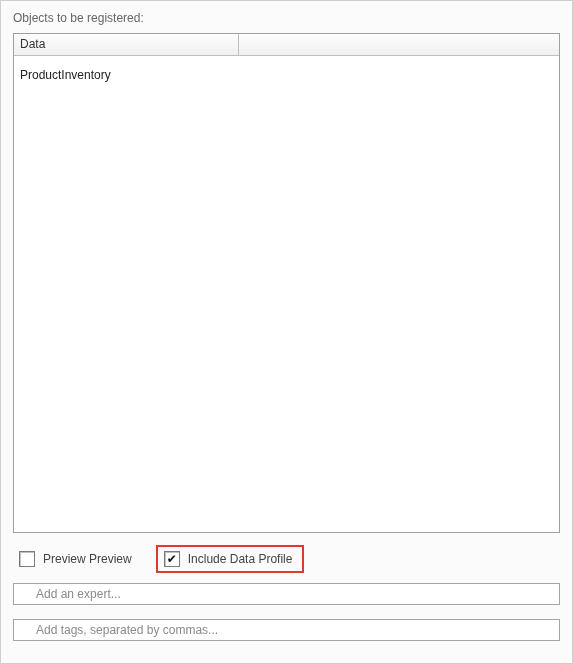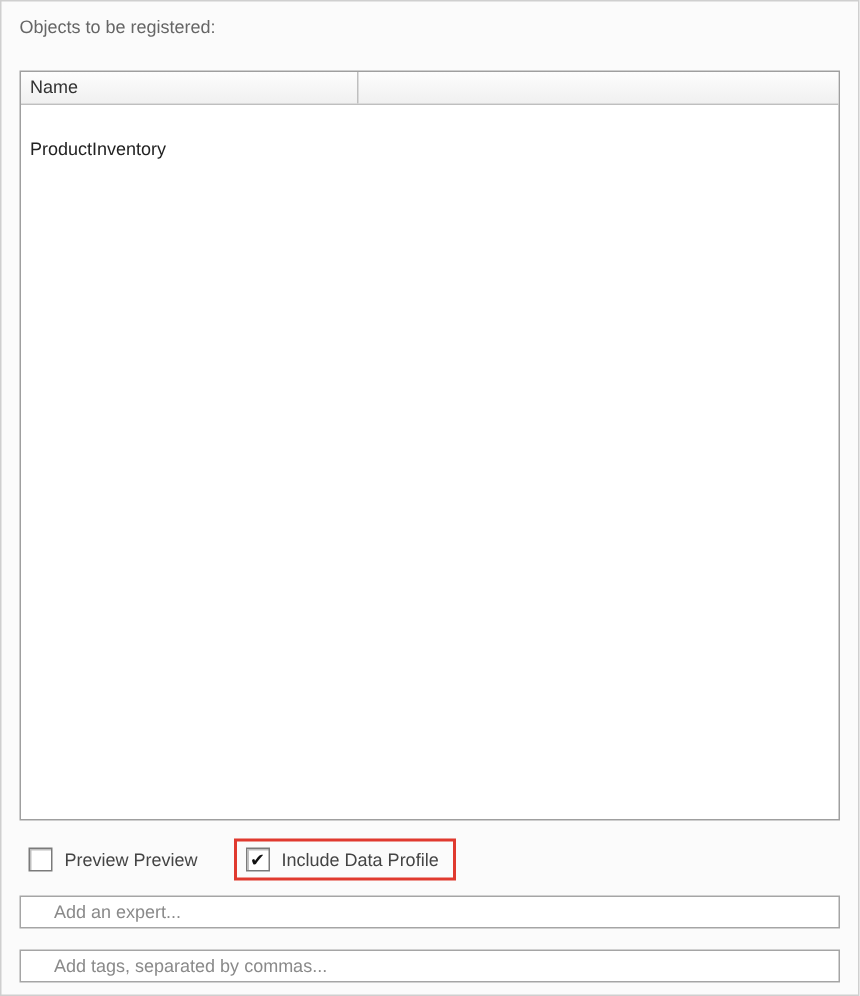--- a/index.html
+++ b/index.html
@@ -14,21 +14,21 @@
       width: 573px;
       height: 664px;
       border: 1px solid #cfcfcf;
       padding: 10px 12px 12px 12px;
       color: #333;
       position: relative;
     }
     .title-label {
       color: #666;
       font-size: 12px;
-      margin-bottom: 22px;
+      margin-bottom: 8px;
     }
     .table-wrap {
       border: 1px solid #9f9f9f;
       background: #fff;
       width: 100%;
       height: 500px;
       overflow: hidden;
     }
     .table-header-row {
       display: flex;
@@ -44,21 +44,21 @@
       font-size: 12px;
     }
     .th-name {
       width: 225px;
     }
     .th-rest {
       flex: 1;
       border-right: none;
     }
     .table-body {
-      padding: 20px 6px;
+      padding: 10px 6px;
     }
     .table-row {
       font-size: 12px;
       color: #222;
       line-height: 18px;
     }
     .checkbox-row {
       display: flex;
       align-items: center;
       gap: 18px;
@@ -115,21 +115,21 @@
   </style>
 </head>
 <body>
 
 
 
 <div class="title-label">Objects to be registered:</div>
 
 <div class="table-wrap">
   <div class="table-header-row">
-    <div class="th th-name">Name</div>
+    <div class="th th-name">Data</div>
     <div class="th th-rest"></div>
   </div>
   <div class="table-body">
     <div class="table-row">ProductInventory</div>
   </div>
 </div>
 
 <div class="checkbox-row">
   <div class="cb-group">
     <div class="cb"></div>

